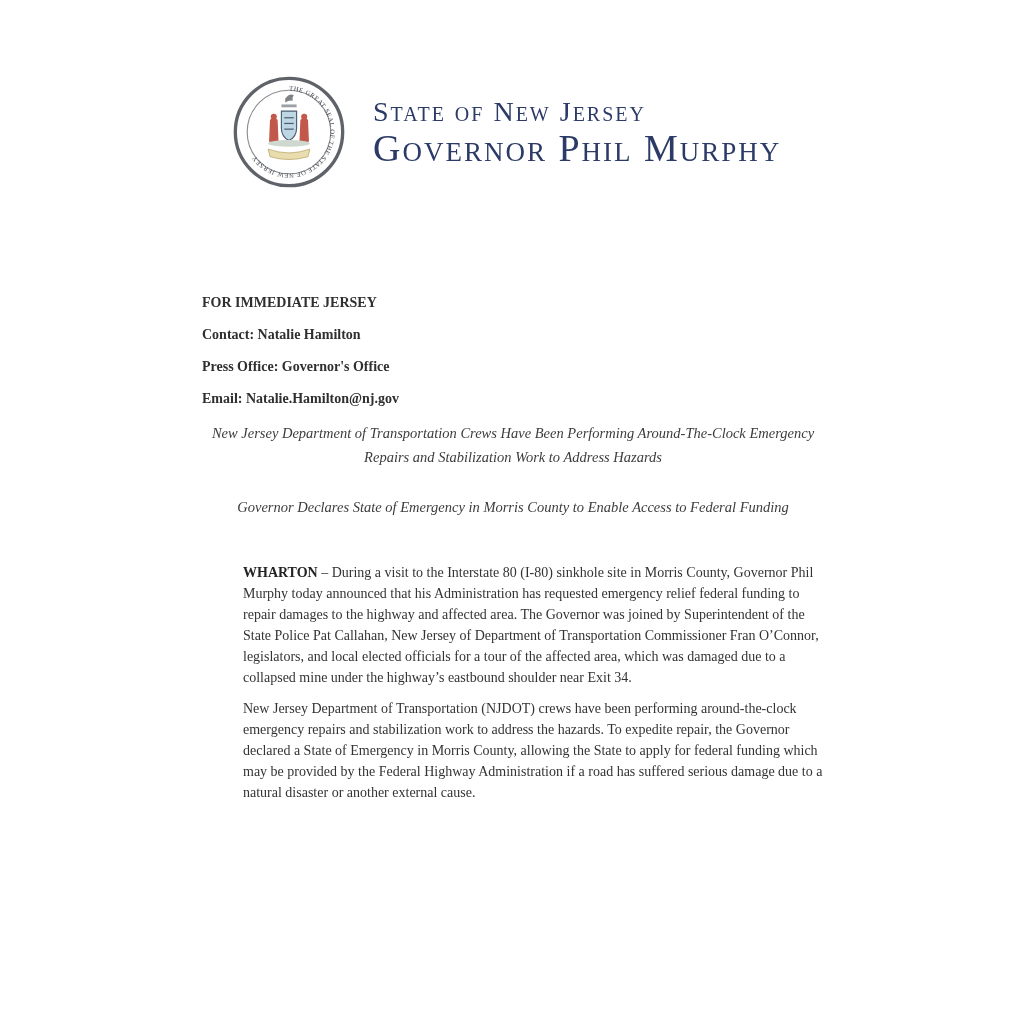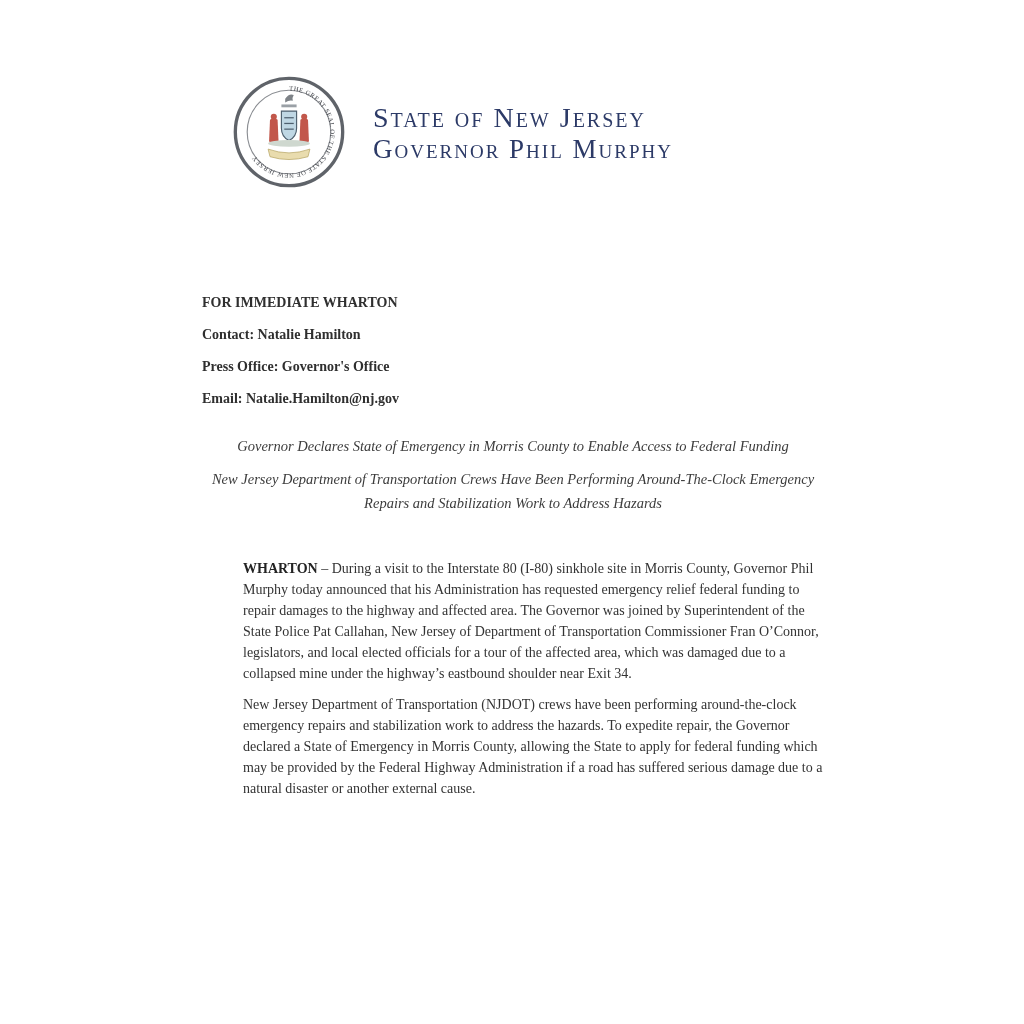--- a/index.html
+++ b/index.html
@@ -20,21 +20,21 @@
   .mast-text { padding-top: 2px; }
   .state-line {
     font-variant: small-caps;
     font-size: 28px;
     letter-spacing: 2px;
     line-height: 1.12;
     color: var(--brand-navy, #2c3a67);
   }
   .gov-line {
     font-variant: small-caps;
-    font-size: 27px;
+    font-size: 38px;
     letter-spacing: 2px;
     line-height: 1.12;
     color: var(--brand-navy, #2c3a67);
   }
 
   
   .release-block { margin-top: 104px; }
   .bold-line {
     font-weight: bold;
     font-size: 14px;
@@ -105,29 +105,29 @@
         <ellipse cx="60" cy="72" rx="22" ry="3.5" fill="#cfd8cf"></ellipse>
         <path d="M38 78 q22 8 44 0 l-2 8 q-20 6 -40 0 z" fill="#e9dcae" stroke="#b9a869" stroke-width="0.8"></path>
       </svg>
       <div class="mast-text">
         <div class="state-line">State of New Jersey</div>
         <div class="gov-line">Governor Phil Murphy</div>
       </div>
     </header>
 
     <section class="release-block">
-      <p class="bold-line">FOR IMMEDIATE WHARTON</p>
+      <p class="bold-line">FOR IMMEDIATE JERSEY</p>
       <p class="bold-line contact-first">Contact: Natalie Hamilton</p>
       <p class="bold-line">Press Office: Governor's Office</p>
       <p class="bold-line">Email: Natalie.Hamilton@nj.gov</p>
     </section>
 
 
+    <p class="subhead subhead-2">New Jersey Department of Transportation Crews Have Been Performing Around-The-Clock Emergency Repairs and Stabilization Work to Address Hazards</p>
     <p class="subhead subhead-1">Governor Declares State of Emergency in Morris County to Enable Access to Federal Funding</p>
-    <p class="subhead subhead-2">New Jersey Department of Transportation Crews Have Been Performing Around-The-Clock Emergency Repairs and Stabilization Work to Address Hazards</p>
 
     <section class="body-text">
       <p class="body-paragraph"><strong>WHARTON</strong><span> – During a visit to the Interstate 80 (I-80) sinkhole site in Morris County, Governor Phil Murphy today announced that his Administration has requested emergency relief federal funding to repair damages to the highway and affected area. The Governor was joined by Superintendent of the State Police Pat Callahan, New Jersey of Department of Transportation Commissioner Fran O’Connor, legislators, and local elected officials for a tour of the affected area, which was damaged due to a collapsed mine under the highway’s eastbound shoulder near Exit 34.</span></p>
       <p class="body-paragraph"><span>New Jersey Department of Transportation (NJDOT) crews have been performing around-the-clock emergency repairs and stabilization work to address the hazards. To expedite repair, the Governor declared a State of Emergency in Morris County, allowing the State to apply for federal funding which may be provided by the Federal Highway Administration if a road has suffered serious damage due to a natural disaster or another external cause.</span></p>
     </section>
 
   </div>
 </div>
 
 </body></html>

